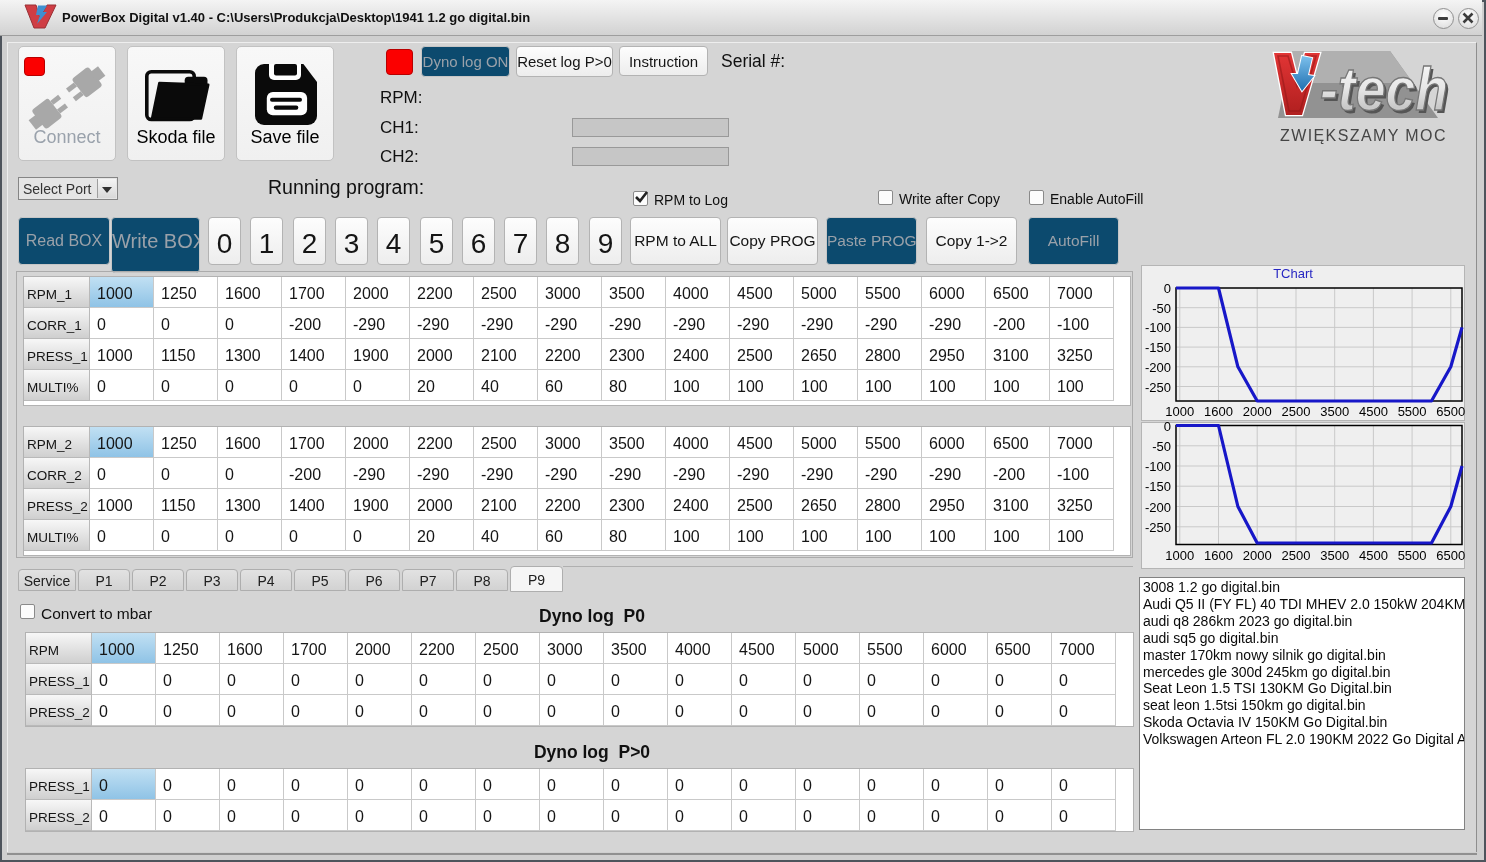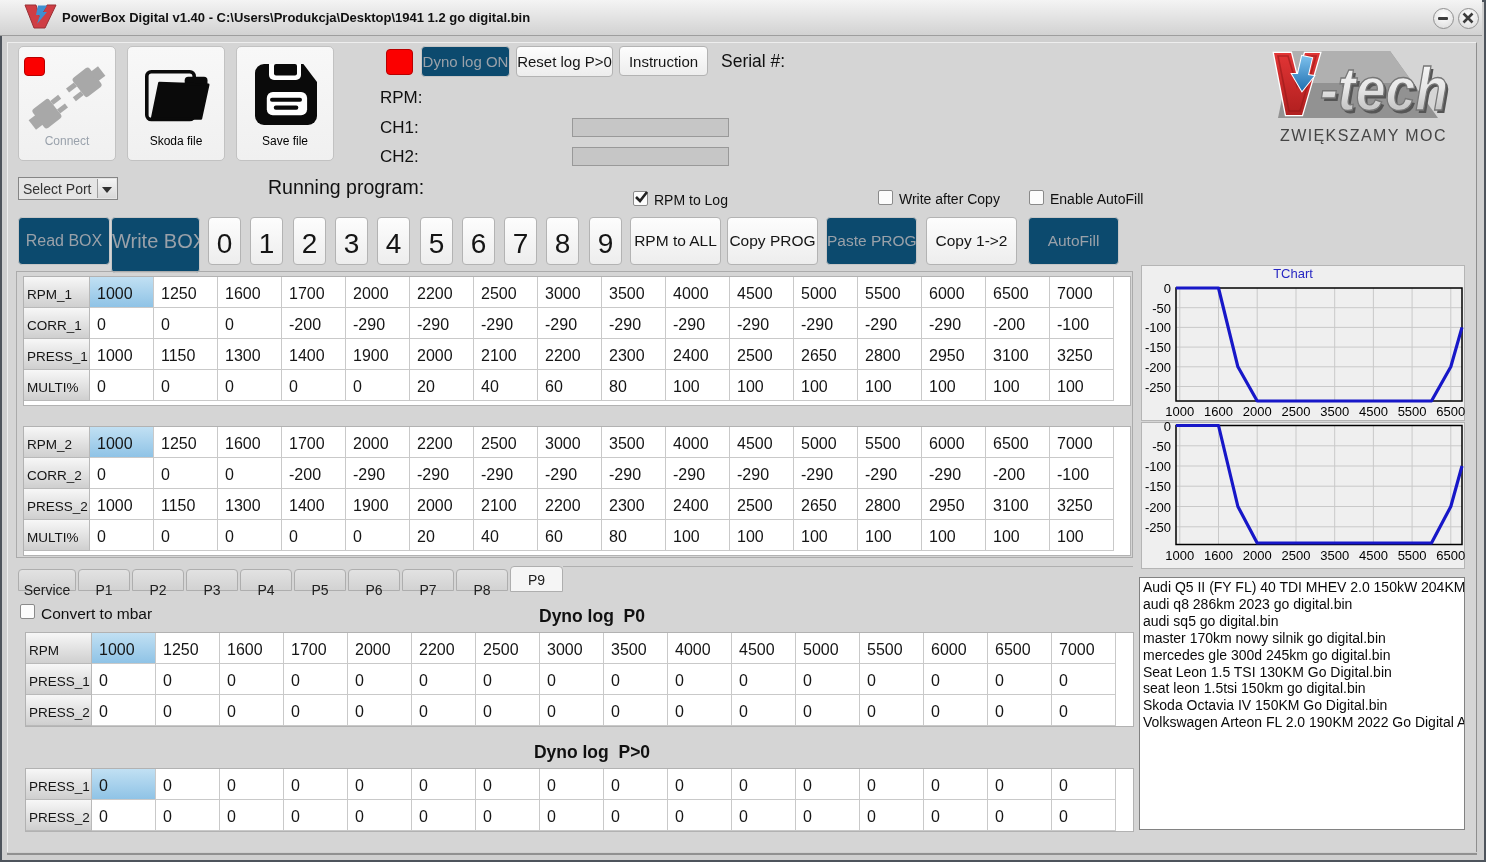--- a/index.html
+++ b/index.html
@@ -3,32 +3,32 @@
 <style>
 *{margin:0;padding:0;box-sizing:border-box}
 body{width:1486px;height:862px;font-family:"Liberation Sans",sans-serif;overflow:hidden;position:relative;background:#cfcfcf}
 .abs{position:absolute}
 .win{position:absolute;left:0;top:0;width:1486px;height:862px;border:2px solid #4e545c;background:#cfcfcf}
 .title{position:absolute;left:0;top:0;width:1482px;height:36px;background:linear-gradient(180deg,#f4f4f4,#d2d2d2);border-bottom:1px solid #9e9e9e}
 .ttext{position:absolute;left:62px;top:10px;font-size:13px;font-weight:bold;color:#101010}
 .cbtn{position:absolute;top:8px;width:21px;height:21px;border-radius:50%;background:radial-gradient(circle at 50% 35%,#ffffff,#d9d9d9);border:1.5px solid #909090;color:#3c3c3c;text-align:center}
 .client{position:absolute;left:7px;top:42px;width:1470px;height:810px;background:#d5d5d5;border-top:1px solid #eeeeee;border-left:1px solid #eeeeee;border-right:1px solid #8e8e8e}
 .bigbtn{position:absolute;top:46px;width:98px;height:115px;background:linear-gradient(180deg,#f8f8f8,#f0f0f0);border:1px solid #c2c2c2;border-radius:5px}
-.bigbtn span{position:absolute;left:0;right:0;bottom:12px;text-align:center;font-size:12px}
+.bigbtn span{position:absolute;left:0;right:0;bottom:12px;text-align:center;font-size:18px}
 .btn{position:absolute;background:linear-gradient(180deg,#fdfdfd,#ededed);border:1px solid #b3b3b3;border-radius:4px;color:#151515;text-align:center;white-space:nowrap;overflow:hidden}
 .btn.dis{background:#0c4a6e;border-color:#c6c6c6;color:#9aa1a9}
 .redsq{position:absolute;background:#fb0000;border:1px solid #b80000;border-radius:4px}
 .lbl{position:absolute;color:#101010}
 .pbar{position:absolute;width:157px;height:19px;background:#c6c6c6;border:1px solid #999999}
 .cb{position:absolute;width:15px;height:15px;background:#fcfcfc;border:1px solid #8a8a8a;border-radius:2px}
 .grid{position:absolute;background:#ffffff;border:1px solid #b2b2b2;display:grid}
 .grid div{border-right:1px solid #c9c9c9;border-bottom:1px solid #c9c9c9;font-size:16px;color:#151515;padding-left:7px;padding-top:4px;display:flex;align-items:center;background:#fff;white-space:nowrap;overflow:hidden}
 .grid .h{background:linear-gradient(180deg,#f7f7f7 0%,#e3e3e3 50%,#cfcfcf 100%);font-size:13.5px;padding-left:3px;border-right:1px solid #b9b9b9;border-bottom:1px solid #b9b9b9}
 .grid .b{background:linear-gradient(180deg,#c1e0f3,#8fc3e6)}
-.tab{position:absolute;top:569px;height:22px;background:linear-gradient(180deg,#e2e2e2,#d2d2d2);border:1px solid #aeaeae;border-radius:4px 4px 0 0;text-align:center;font-size:14px;color:#202020;padding-top:12px}
+.tab{position:absolute;top:569px;height:22px;background:linear-gradient(180deg,#e2e2e2,#d2d2d2);border:1px solid #aeaeae;border-radius:4px 4px 0 0;text-align:center;font-size:14px;color:#202020;padding-top:3px}
 .chartpanel{position:absolute;left:1141px;width:324px;background:#efefef;border:1px solid #b5b5b5}
 svg{position:absolute;left:0;top:0}
 </style></head><body>
 <div class="win"></div>
 
 <div class="title"></div>
 <svg class="abs" style="left:23px;top:4px" width="36" height="25" viewBox="0 0 36 25">
 <path d="M2,1 L13,1 L17,14 L24,1 L33,1 L22,24 L11,24 Z" fill="#cf3d44" stroke="#993035" stroke-width="1"></path>
 <path d="M15,1.5 L24,1.5 L20,8 L24,8 L14,20 L17,11 L13,11 Z" fill="#3f8fd0"></path>
 </svg>
@@ -453,20 +453,21 @@
 <path d="M4,7 L21,7 L27,31 L35,7 L50,7 L32,69 L16,69 Z" fill="url(#rg)" stroke="#ffffff" stroke-width="2.6" paint-order="stroke"></path>
 <path d="M8,10 L18,10 L27,40 L37,10 L46,10 L30,65 L19,65 Z" fill="none" stroke="#8f1616" stroke-width="1.6" opacity="0.55"></path>
 <path d="M32,10 L42,12 L38,29 L44,30 L32,45 L22,28 L28,28 Z" fill="url(#bg1)" stroke="#ffffff" stroke-width="2" paint-order="stroke"></path>
 <g font-family="Liberation Sans,sans-serif" font-size="62" font-weight="bold" font-style="italic">
 <text x="50" y="64" fill="#555555" textLength="128" lengthAdjust="spacingAndGlyphs" transform="translate(2.5,2.5)">-tech</text>
 <text x="50" y="64" fill="url(#tg)" stroke="#777777" stroke-width="1.4" textLength="128" lengthAdjust="spacingAndGlyphs">-tech</text>
 </g>
 <text x="10" y="95" font-family="Liberation Sans,sans-serif" font-size="16" fill="#454545" letter-spacing="1.4">ZWIĘKSZAMY MOC</text>
 </svg>
 <div class="abs" style="left:1139px;top:577px;width:326px;height:253px;background:#fff;border:1px solid #828282;overflow:hidden;font-size:14px;line-height:16.9px;padding:1px 0 0 3px;white-space:nowrap;color:#0a0a0a">
+    <div>3008 1.2 go digital.bin</div>
     <div>Audi Q5 II (FY FL) 40 TDI MHEV 2.0 150kW 204KM (</div>
     <div>audi q8 286km 2023 go digital.bin</div>
     <div>audi sq5 go digital.bin</div>
     <div>master 170km nowy silnik go digital.bin</div>
     <div>mercedes gle 300d 245km go digital.bin</div>
     <div>Seat Leon 1.5 TSI 130KM Go Digital.bin</div>
     <div>seat leon 1.5tsi 150km go digital.bin</div>
     <div>Skoda Octavia IV 150KM Go Digital.bin</div>
     <div>Volkswagen Arteon FL 2.0 190KM 2022 Go Digital Au</div>
   </div>

